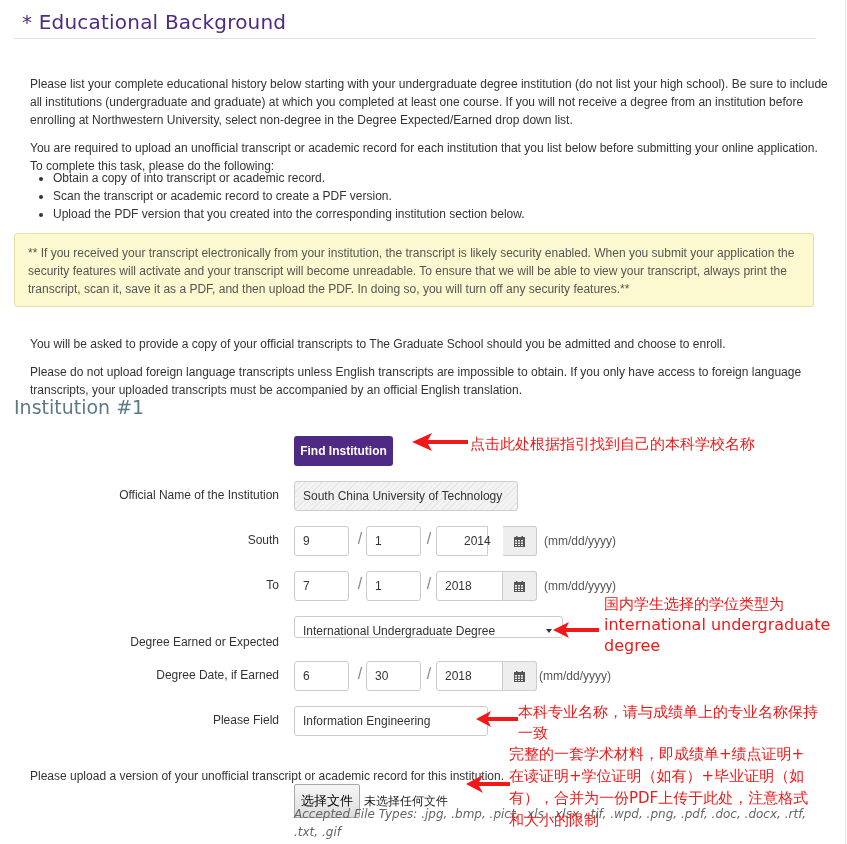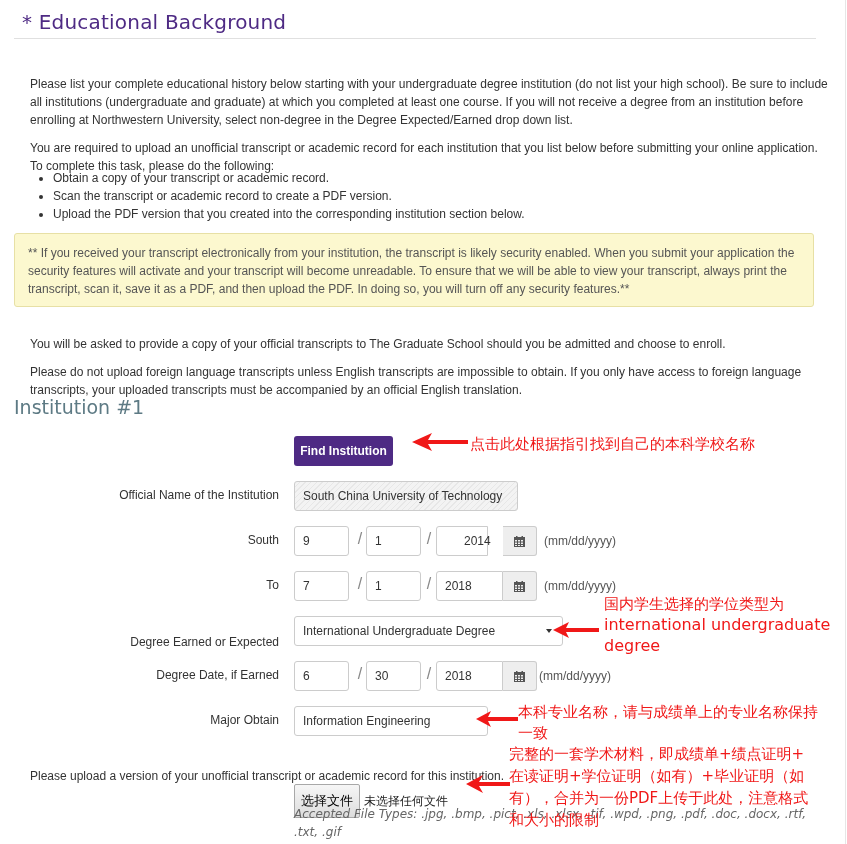--- a/index.html
+++ b/index.html
@@ -23,21 +23,21 @@
               font-weight: bold; font-size: 12px; cursor: pointer; }
   .lbl { position: absolute; font-size: 12px; color: #333; text-align: right; width: 265px; left: 0; }
   .field { position: absolute; box-sizing: border-box; border: 1px solid #ccc; border-radius: 3px; height: 30px;
            font-size: 12px; padding: 0 8px; line-height: 28px; color: #333; background: #fff; font-family: "Liberation Sans", sans-serif; }
   .field.readonly { background: repeating-linear-gradient(135deg, #f3f3f3 0px, #f3f3f3 3px, #e7e7e7 3px, #e7e7e7 4px); border-color: #ccc; }
   .slash { position: absolute; font-size: 16px; color: #888; width: 14px; text-align: center; }
   .cal { position: absolute; box-sizing: border-box; width: 34px; height: 30px; border: 1px solid #ccc; border-left: none;
          border-radius: 0 3px 3px 0; background: #eeeeee; display: flex; align-items: center; justify-content: center; cursor: pointer; }
   .year { border-radius: 3px 0 0 3px; }
   .hint { position: absolute; font-size: 12px; color: #555; }
-  .select { position: absolute; box-sizing: border-box; border: 1px solid #ccc; border-radius: 3px; height: 30px; font-size: 12px;
+  .select { position: absolute; box-sizing: border-box; border: 1px solid #ccc; border-radius: 3px; height: 22px; font-size: 12px;
             padding: 0 8px; line-height: 28px; background: #fff; cursor: pointer; }
   .select .caret { position: absolute; right: 10px; top: 12px; width: 0; height: 0; border-left: 3px solid transparent;
                    border-right: 3px solid transparent; border-top: 4px solid #333; }
   .file-row { position: absolute; left: 280px; top: 784px; display: flex; align-items: center; }
   .file-btn { box-sizing: border-box; height: 34px; padding: 0 6px; font-size: 13px; font-family: "DejaVu Sans", sans-serif;
               background: linear-gradient(#f6f6f6, #dddddd); border: 1px solid #a8a8a8; border-radius: 2px; color: #000; cursor: pointer; }
   .file-none { font-size: 12px; font-family: "DejaVu Sans", sans-serif; margin-left: 4px; color: #222; }
   .accepted { position: absolute; left: 280px; top: 805px; width: 520px; font-size: 12px; line-height: 18px; font-style: italic;
               color: #666; font-family: "DejaVu Sans", sans-serif; }
   .note { position: absolute; color: #f01818; font-family: "DejaVu Sans", sans-serif; font-size: 15px; line-height: 21px; }
@@ -49,21 +49,21 @@
 <div class="right-rule"></div>
 
 <div class="page">
   <h1 class="title">* Educational Background</h1>
   <div class="title-rule"></div>
 
   <p class="txt" style="top:59px;">Please list your complete educational history below starting with your undergraduate degree institution (do not list your high school). Be sure to include all institutions (undergraduate and graduate) at which you completed at least one course. If you will not receive a degree from an institution before enrolling at Northwestern University, select non-degree in the Degree Expected/Earned drop down list.</p>
   <p class="txt" style="top:123px;">You are required to upload an unofficial transcript or academic record for each institution that you list below before submitting your online application. To complete this task, please do the following:</p>
 
   <ul class="steps">
-    <li>Obtain a copy of your transcript or academic record.</li>
+    <li>Obtain a copy of into transcript or academic record.</li>
     <li>Scan the transcript or academic record to create a PDF version.</li>
     <li>Upload the PDF version that you created into the corresponding institution section below.</li>
   </ul>
 
   <div class="alert">** If you received your transcript electronically from your institution, the transcript is likely security enabled. When you submit your application the security features will activate and your transcript will become unreadable. To ensure that we will be able to view your transcript, always print the transcript, scan it, save it as a PDF, and then upload the PDF. In doing so, you will turn off any security features.**</div>
 
   <p class="txt" style="top:319px;">You will be asked to provide a copy of your official transcripts to The Graduate School should you be admitted and choose to enroll.</p>
   <p class="txt" style="top:347px;">Please do not upload foreign language transcripts unless English transcripts are impossible to obtain. If you only have access to foreign language transcripts, your uploaded transcripts must be accompanied by an official English translation.</p>
 
   <h2 class="inst">Institution #1</h2>
@@ -150,21 +150,21 @@
           <rect x="4" y="6.5" width="2" height="1.5"></rect>
           <rect x="7" y="6.5" width="2" height="1.5"></rect>
           <rect x="1" y="9" width="2" height="1"></rect>
           <rect x="4" y="9" width="2" height="1"></rect>
           <rect x="7" y="9" width="2" height="1"></rect>
         </g>
       </svg>
   </div>
   <div class="hint" style="left:525px; top:669px;">(mm/dd/yyyy)</div>
 
-  <div class="lbl" style="top:713px;">Major Obtain</div>
+  <div class="lbl" style="top:713px;">Please Field</div>
   <div class="field" style="left:280px; top:706px; width:194px;">Information Engineering</div>
 
   <p class="txt" style="top:751px;">Please upload a version of your unofficial transcript or academic record for this institution.</p>
   <div class="file-row">
     <button class="file-btn">选择文件</button>
     <span class="file-none">未选择任何文件</span>
   </div>
   <div class="accepted">Accepted File Types: .jpg, .bmp, .pict, .xls, .xlsx, .tif, .wpd, .png, .pdf, .doc, .docx, .rtf, .txt, .gif</div>
 </div>
 

